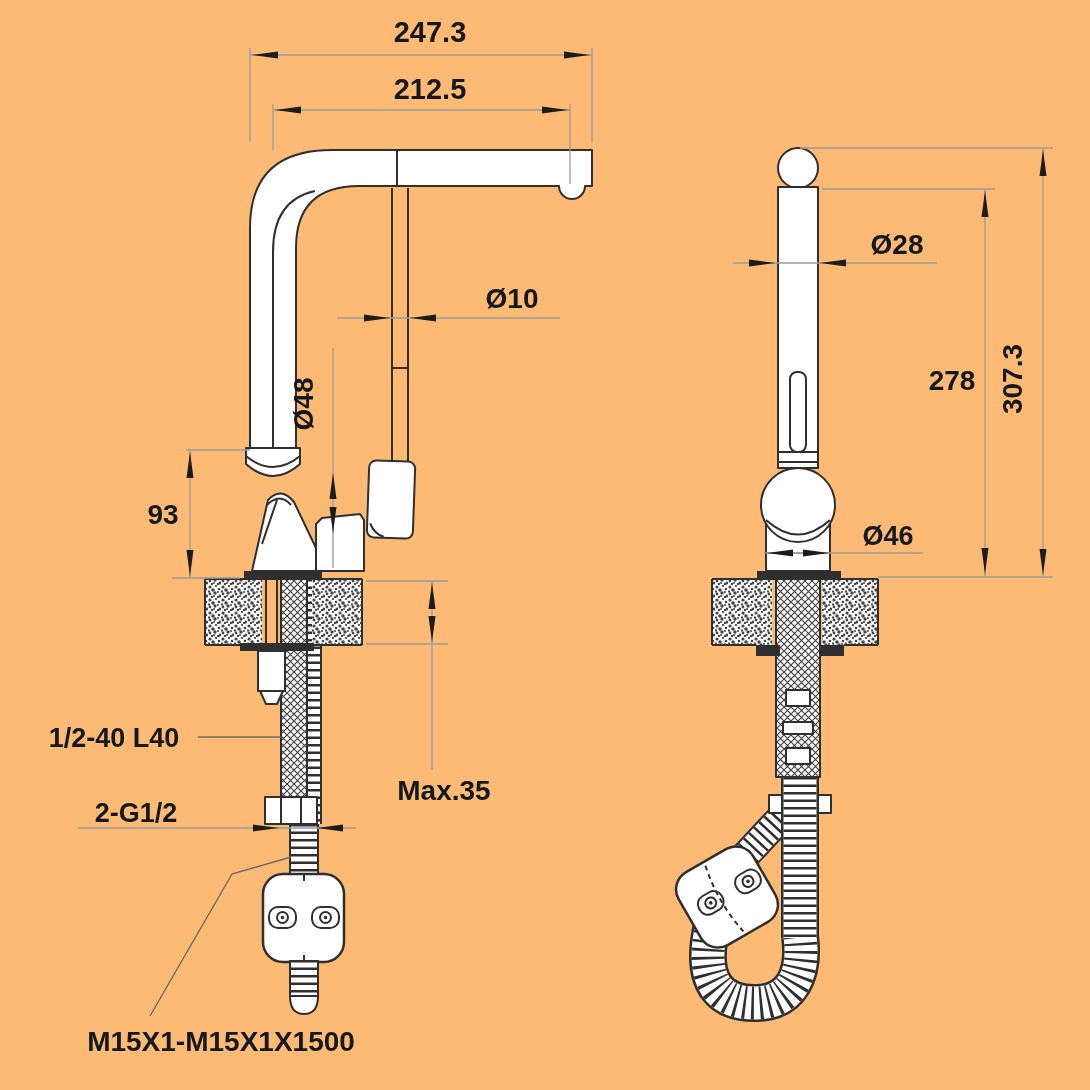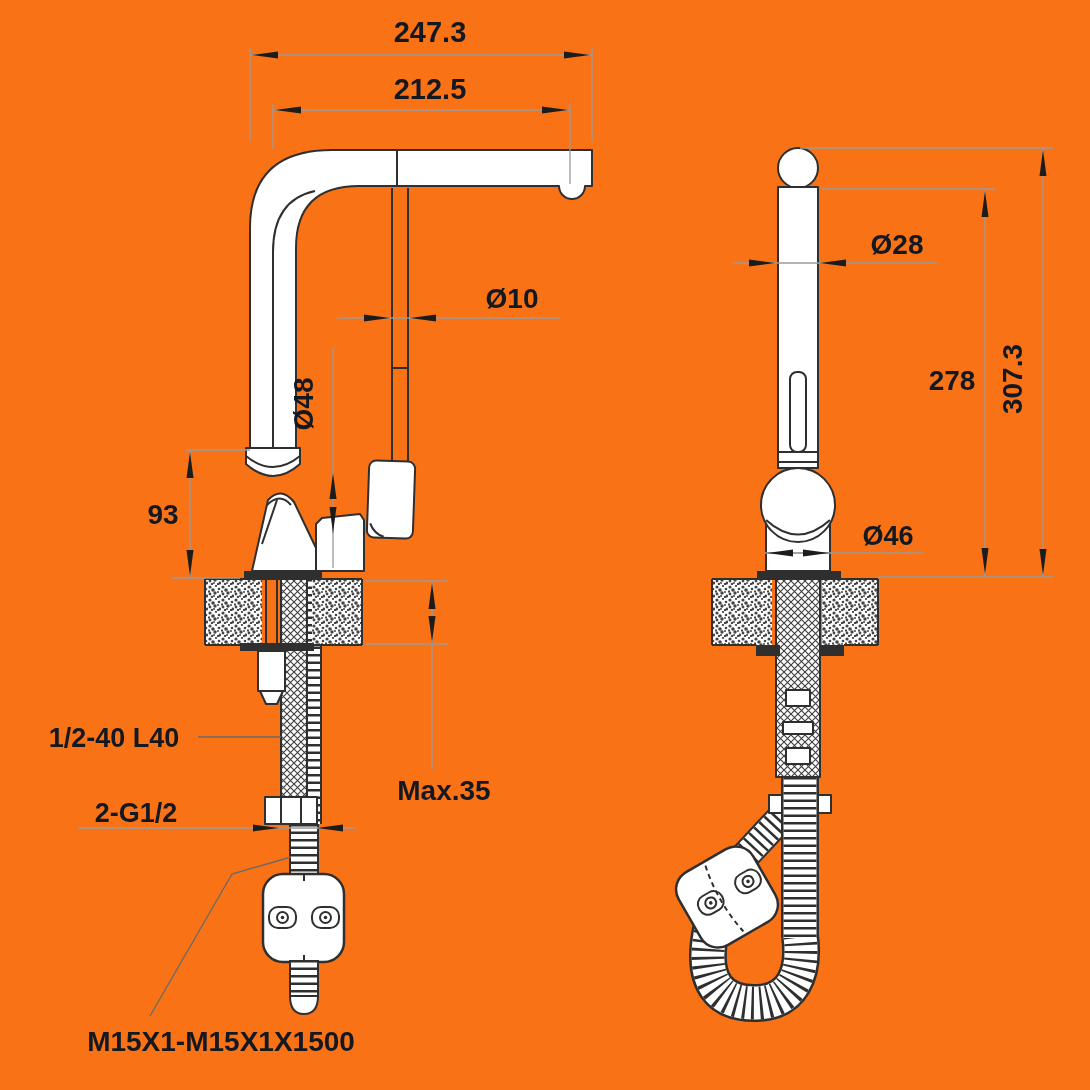--- a/index.html
+++ b/index.html
@@ -1,16 +1,16 @@
 <!DOCTYPE html>
 <html><head>
 <meta charset="utf-8">
 <style>
   html,body{margin:0;padding:0;background:#ffffff;}
-  .stage{width:1090px;height:1090px;position:relative;background:#f97316;overflow:hidden;}
+  .stage{width:1090px;height:1090px;position:relative;background:#fdba74;overflow:hidden;}
   svg{display:block;}
   svg text{
     font-family:"Liberation Sans", sans-serif;
     font-weight:700;
     fill:#141821;
   }
   .obj{stroke:#2f2f2f;stroke-width:2;fill:none;stroke-linecap:butt;stroke-linejoin:round;}
   .objw{stroke:#2f2f2f;stroke-width:2;fill:#ffffff;stroke-linejoin:round;}
   .objheavy{stroke:#2f2f2f;stroke-width:2.5;fill:#ffffff;stroke-linejoin:round;}
   .dark{fill:#2f2f2f;stroke:none;}

